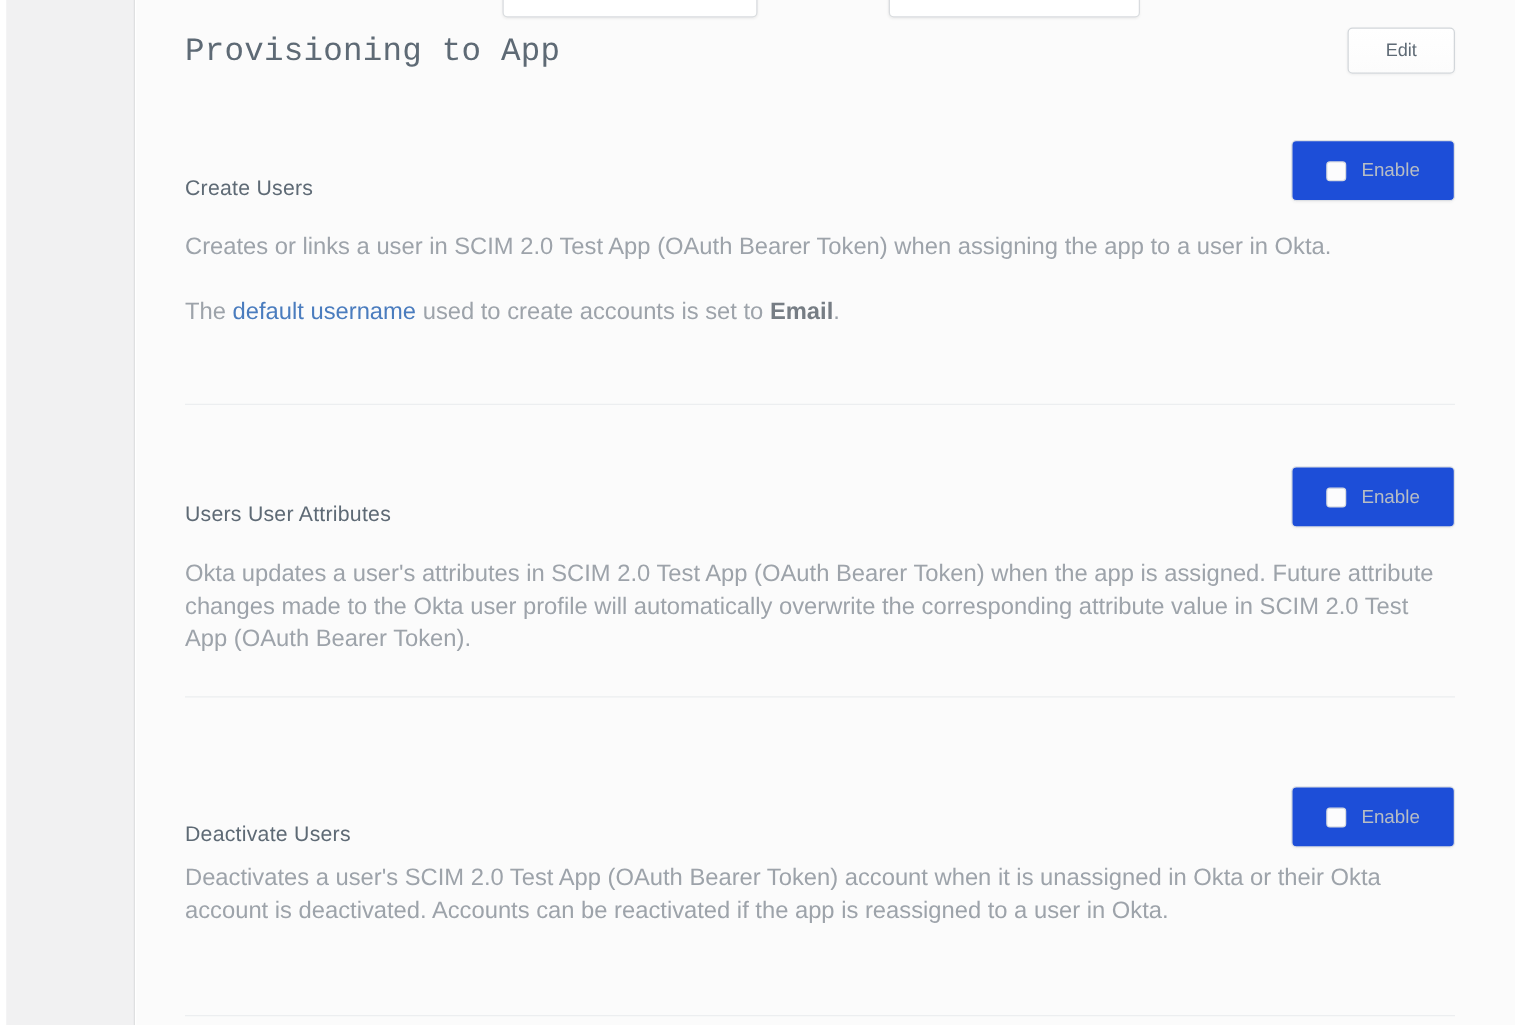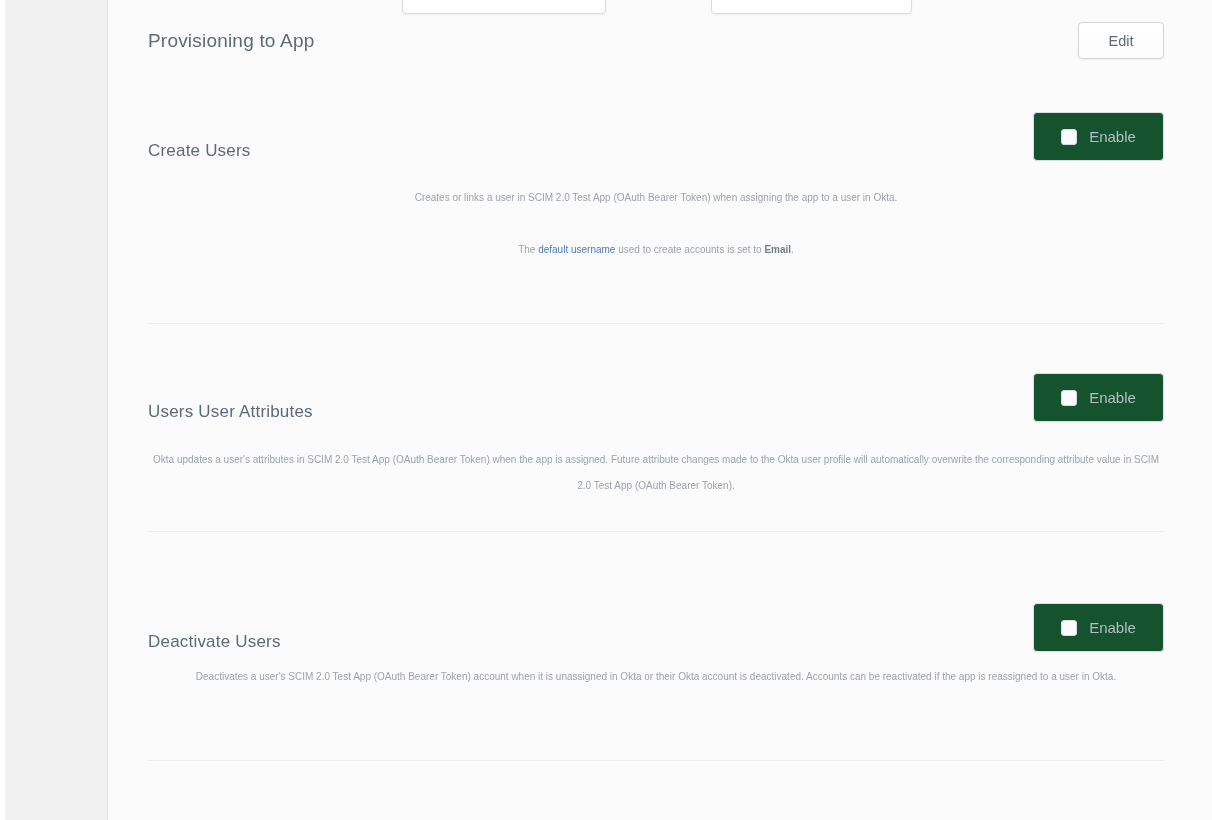--- a/index.html
+++ b/index.html
@@ -31,22 +31,22 @@
     box-shadow: 0 1px 2px rgba(0,0,0,0.06);
   }
   .crop-field.one { left: 293px; width: 204px; }
   .crop-field.two { left: 602px; width: 201px; }
 
   .page-head {
     display: flex; justify-content: space-between; align-items: center;
     padding-top: 22px; height: 59px;
   }
   h1 {
-    margin: 0; font-size: 19px; font-weight: 400;
-    color: #5e6a75; letter-spacing: 0.2px;
+    margin: 0; font-size: 26px; font-weight: 400;
+    color: #5e6a75; letter-spacing: 0.2px; font-family: Liberation Mono, monospace;
   }
   .edit-btn {
     width: 86px; height: 37px;
     background: linear-gradient(#ffffff, #fcfcfc);
     border: 1px solid #d2d6da;
     border-radius: 4px;
     box-shadow: 0 1px 2px rgba(0,0,0,0.05);
     font-family: inherit;
     font-size: 14.5px; color: #5e6a75;
     cursor: pointer;
@@ -54,40 +54,39 @@
   .sec-head {
     display: flex; justify-content: space-between; align-items: flex-end;
   }
   h2 {
     margin: 0; font-size: 17px; font-weight: 400;
     color: #5e6a75; letter-spacing: 0.2px;
   }
   .enable-btn {
     width: 131px; height: 49px;
     display: flex; align-items: center; justify-content: center; gap: 12px;
-    background: #14532d;
+    background: #1d4ed8;
     border: 1px solid #dde0e4;
     border-radius: 4px;
     box-shadow: 0 1px 2px rgba(0,0,0,0.03);
     font-family: inherit;
     cursor: default;
   }
   .checkbox {
     width: 16px; height: 16px; flex: 0 0 16px;
     background: #fcfcfd;
     border: 1px solid #d9dce1;
     border-radius: 3px;
   }
   .enable-label { font-size: 15px; color: #b7bdc4; }
 
   .desc {
     margin: 0; max-width: 1016px;
-    font-size: 10px; line-height: 26px;
+    font-size: 19px; line-height: 26px;
     color: #9da3aa;
-    text-align: center;
   }
   .link { color: #4a7cbe; cursor: pointer; text-decoration: none; }
   .emph { color: #767d84; font-weight: bold; }
 
   hr {
     border: none; border-top: 1px solid #eceef0; margin: 0;
   }
 
   .sec1 .sec-head { margin-top: 53px; }
   .sec1 .d1       { margin-top: 24px; }

